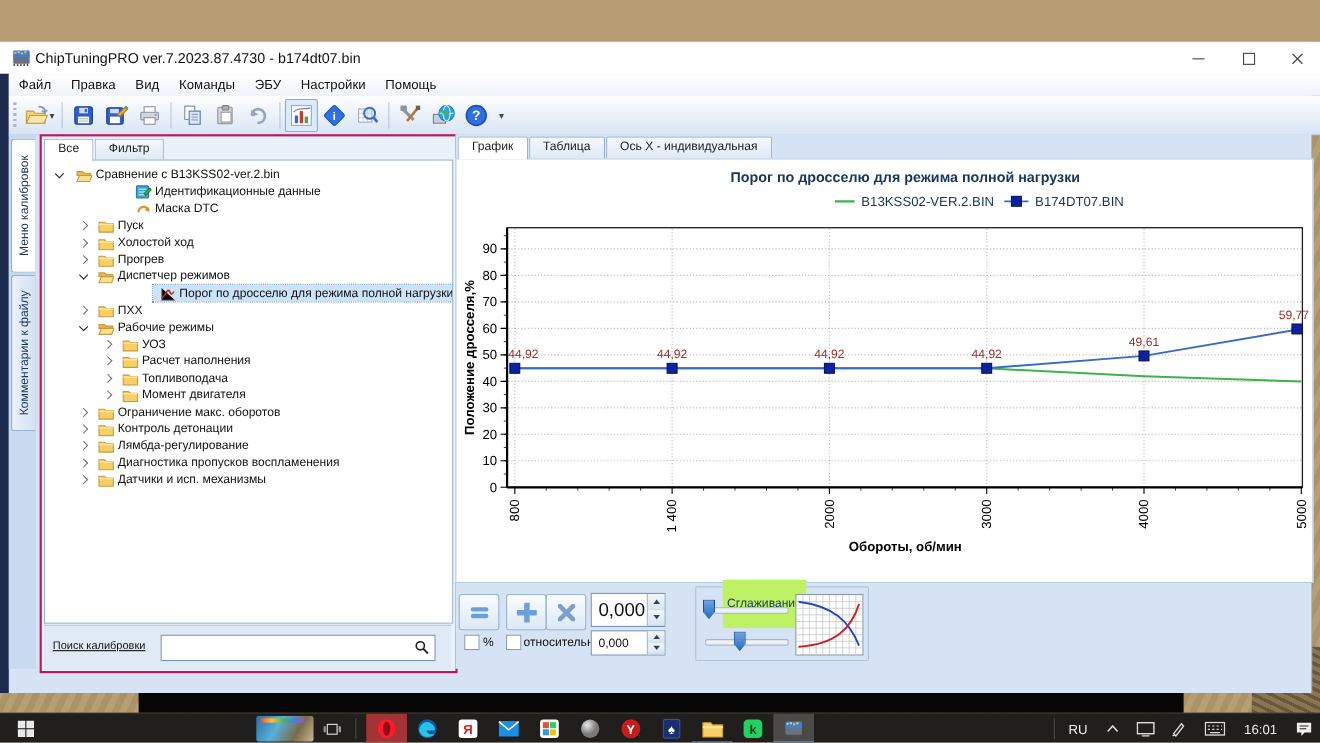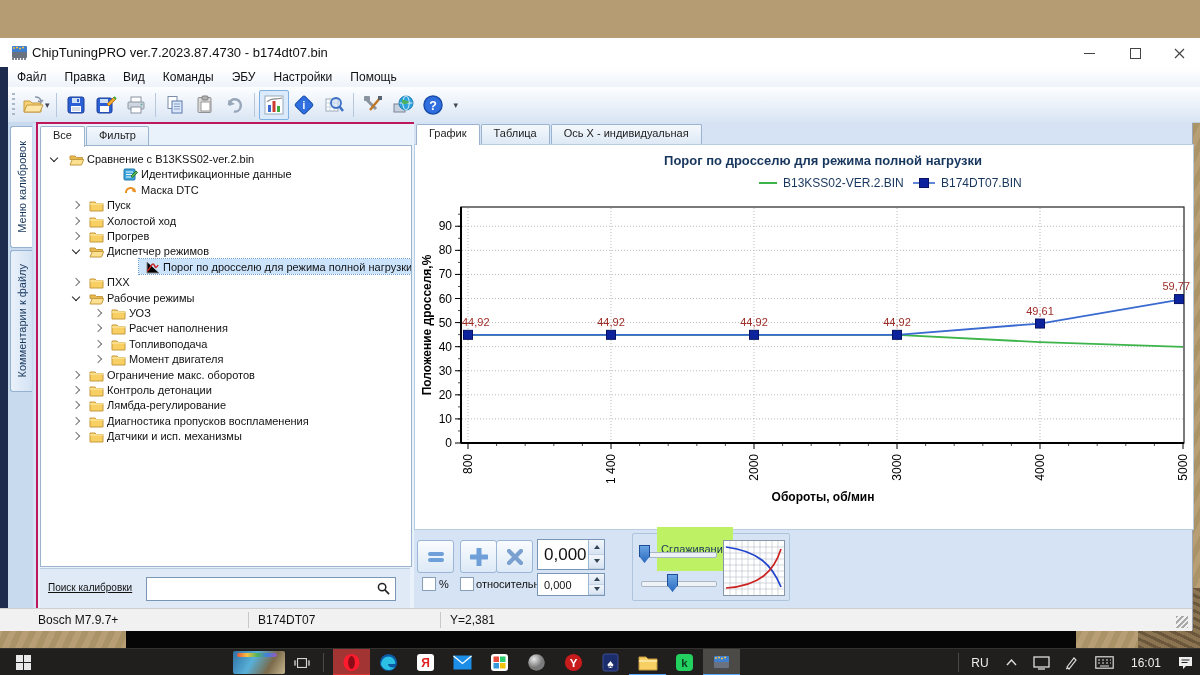--- a/index.html
+++ b/index.html
@@ -608,28 +608,20 @@
               <path d="M6 0V54M12 0V54M18 0V54M24 0V54M30 0V54M36 0V54M42 0V54M48 0V54M54 0V54"></path>
               </g>
             <path d="M2,6 C 34,10 48,24 57,46" fill="none" stroke="#2244cc" stroke-width="1.7"></path>
             <path d="M2,47 C 36,45 50,30 57,8" fill="none" stroke="#cc2222" stroke-width="1.7"></path>
           </svg>
         </div>
 
       </div>
     </div>
 
-    <div class="abs statusbar">
-      <span class="abs" style="left:38px;top:4px;">Bosch M7.9.7+</span>
-      <div class="status-sep" style="left:248px;"></div>
-      <span class="abs" style="left:258px;top:4px;">B174DT07</span>
-      <div class="status-sep" style="left:440px;"></div>
-      <span class="abs" style="left:450px;top:4px;">Y=2,381</span>
-      <div class="grip"></div>
-    </div>
   </div>
 
   <div class="abs taskbar">
     <div class="tb-start">
       <svg width="15" height="15" viewBox="0 0 15 15">
         <rect x="0" y="0" width="7" height="7" fill="#e8e8e8"></rect>
           <rect x="8" y="0" width="7" height="7" fill="#e8e8e8"></rect>
         <rect x="0" y="8" width="7" height="7" fill="#e8e8e8"></rect>
           <rect x="8" y="8" width="7" height="7" fill="#e8e8e8"></rect>
         </svg>

